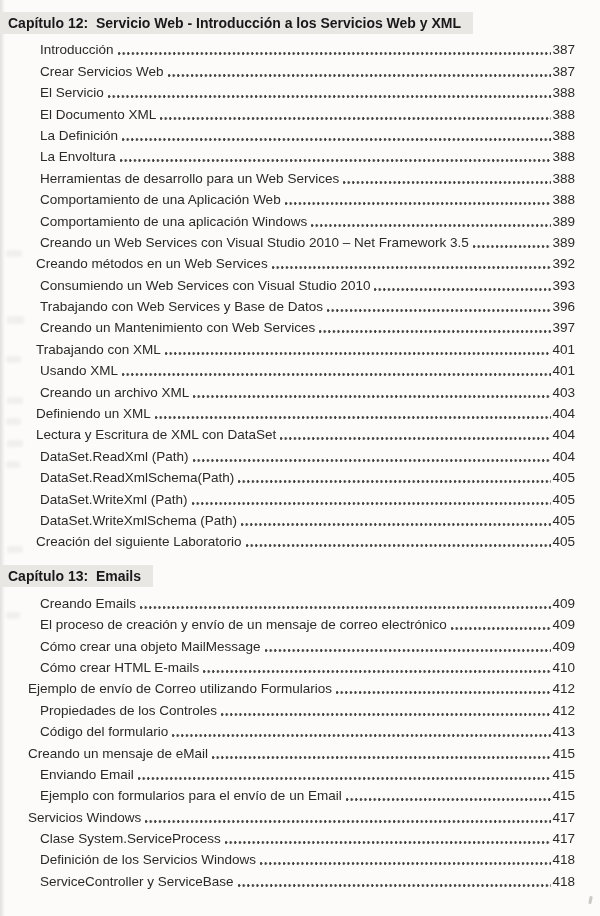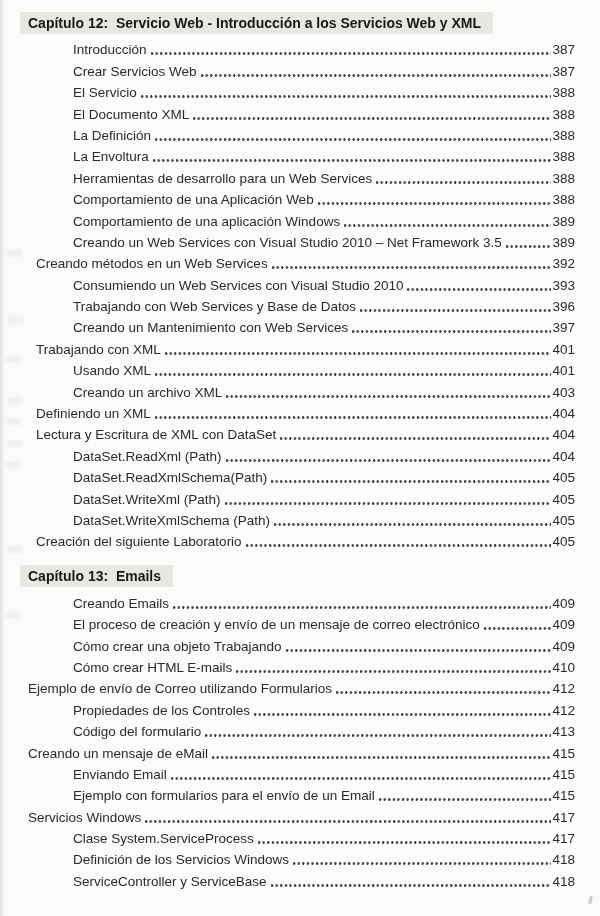--- a/index.html
+++ b/index.html
@@ -27,38 +27,38 @@
     filter: blur(1.4px);
     border-radius: 2px;
     pointer-events: none;
   }
   .sections { position: relative; padding-top: 12px; }
   .toc-section + .toc-section { margin-top: 14px; }
   .chapter-header { margin: 0; font-size: 14px; font-weight: bold; color: #181818; }
   .chapter-header-text {
     display: inline-block;
     background: #e8e7e4;
-    margin-left: 20px;
+    margin-left: 0;
     padding: 3px 12px 3px 8px;
     line-height: 16px;
     white-space: pre;
   }
   .entries { margin-top: 4px; }
   .toc-row {
     display: flex;
     align-items: flex-end;
     height: 21.4px;
     padding-right: 25px;
     font-size: 13.5px;
     line-height: 18px;
     box-sizing: border-box;
   }
   .toc-row.lv0 { padding-left: 36px; }
   .toc-row.lv1 { padding-left: 28px; text-align: right; }
-  .toc-row.lv2 { padding-left: 73px; }
+  .toc-row.lv2 { padding-left: 40px; }
   .toc-title { white-space: pre; color: #2a2a2a; }
   .toc-dots {
     flex: 1;
     height: 5px;
     margin: 0 1px 3px 4px;
     background-image: radial-gradient(circle at 1.1px 2.5px, #3f3f3f 1.05px, rgba(0,0,0,0) 1.5px);
     background-size: 4.6px 5px;
     background-repeat: repeat-x;
     background-position: left bottom;
   }
@@ -253,21 +253,21 @@
     <span class="toc-page">409</span>
   </div>
 
   <div class="toc-row lv2">
     <span class="toc-title">El proceso de creación y envío de un mensaje de correo electrónico</span>
     <span class="toc-dots"></span>
     <span class="toc-page">409</span>
   </div>
 
   <div class="toc-row lv2">
-    <span class="toc-title">Cómo crear una objeto Trabajando</span>
+    <span class="toc-title">Cómo crear una objeto MailMessage</span>
     <span class="toc-dots"></span>
     <span class="toc-page">409</span>
   </div>
 
   <div class="toc-row lv2">
     <span class="toc-title">Cómo crear HTML E-mails</span>
     <span class="toc-dots"></span>
     <span class="toc-page">410</span>
   </div>
 

